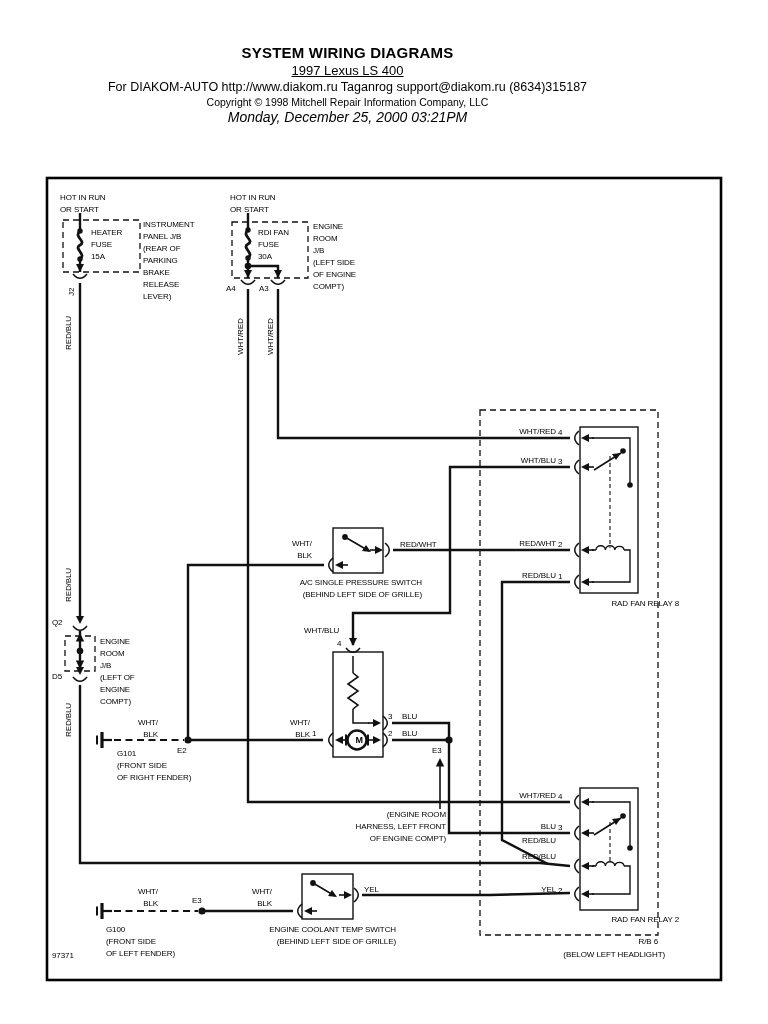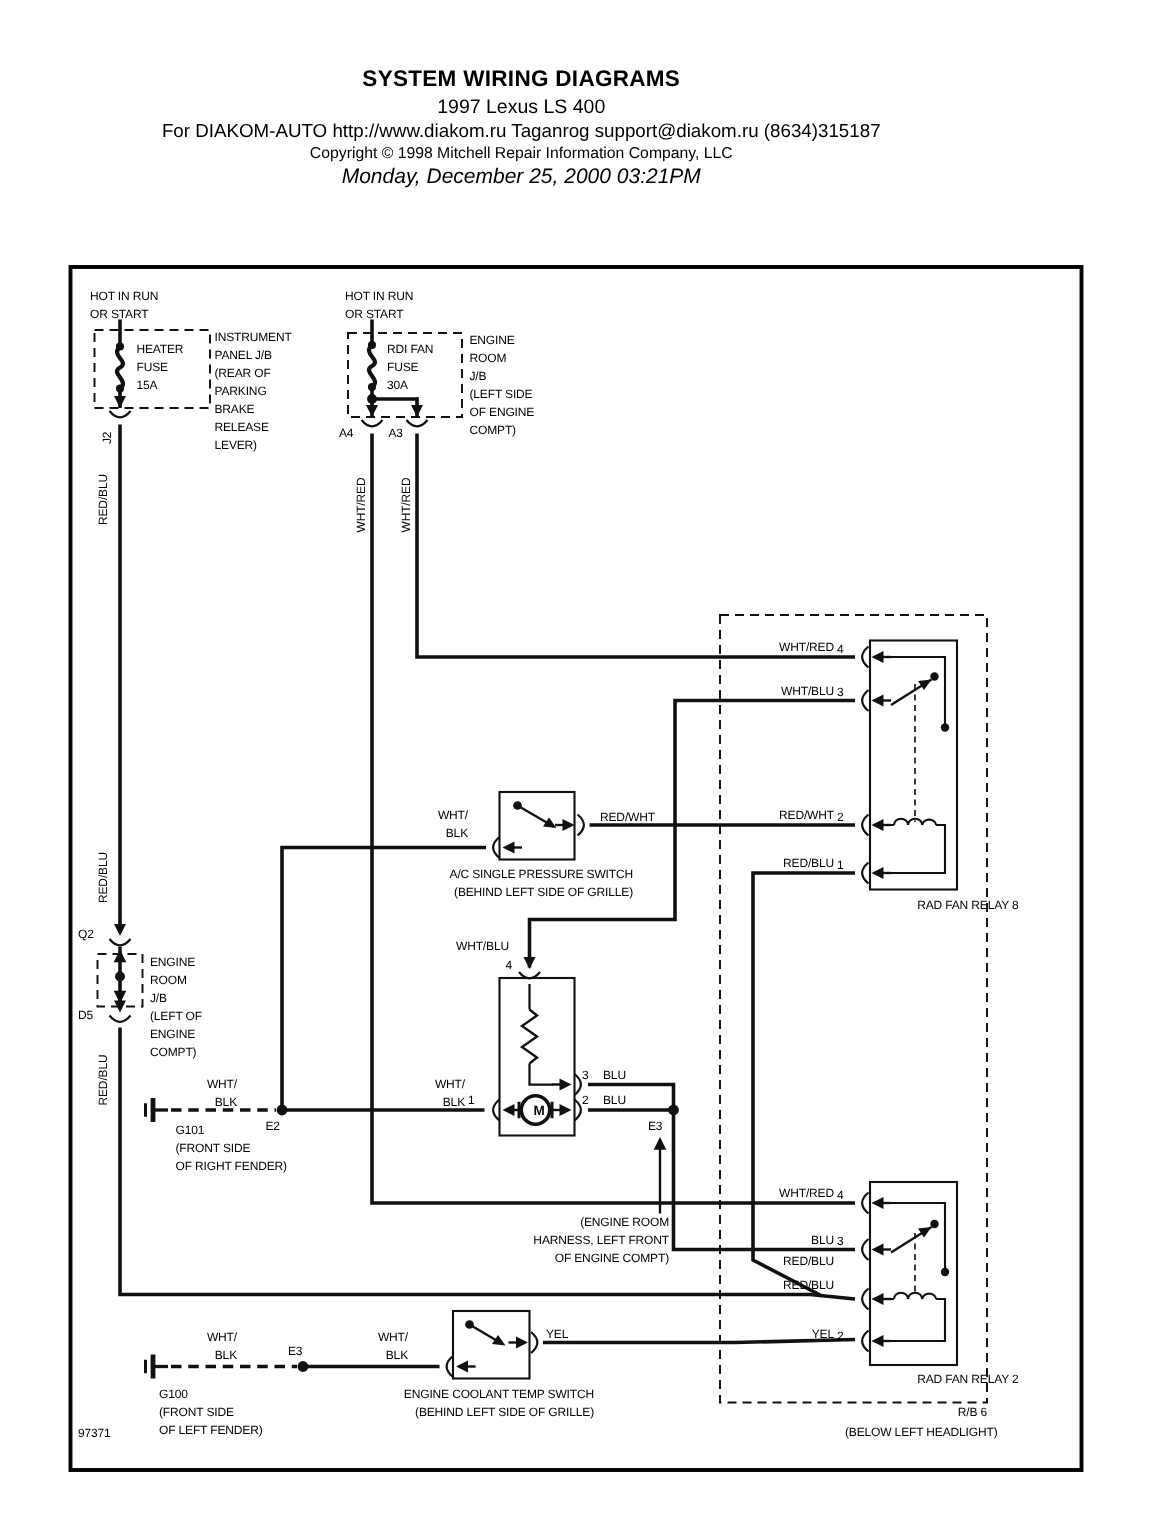--- a/index.html
+++ b/index.html
@@ -1,21 +1,21 @@
 <!DOCTYPE html>
 <html><head>
 <meta charset="utf-8">
 <style>
   html,body{margin:0;padding:0;background:#fff;}
   .page{position:relative;width:768px;height:1024px;background:#fff;
         font-family:"Liberation Sans",sans-serif;color:#000;overflow:hidden;}
   .hdr{position:absolute;top:44px;left:0;width:695px;text-align:center;}
   .t1{font-size:15px;font-weight:bold;letter-spacing:.2px;}
   .t2{font-size:14px;font-weight:bold;margin-top:2px;}
-  .t3{font-size:13px;margin-top:2px;}
+  .t3{font-size:13px;margin-top:2px;text-decoration:underline;}
   .t4{font-size:12.5px;margin-top:2px;}
   .t5{font-size:10.5px;margin-top:2px;}
   .t6{font-size:14px;margin-top:1px;font-style:italic;}
   .lbl{position:absolute;font-size:8px;line-height:1.5;white-space:pre-line;letter-spacing:-.1px;}
   .rot{transform-origin:0 0;transform:rotate(-90deg);}
   .ra{text-align:right;}
   .ca{text-align:right;}
   .mlet{font-size:9px;font-weight:bold;line-height:1;}
   svg.art{position:absolute;left:0;top:0;}
 </style>

